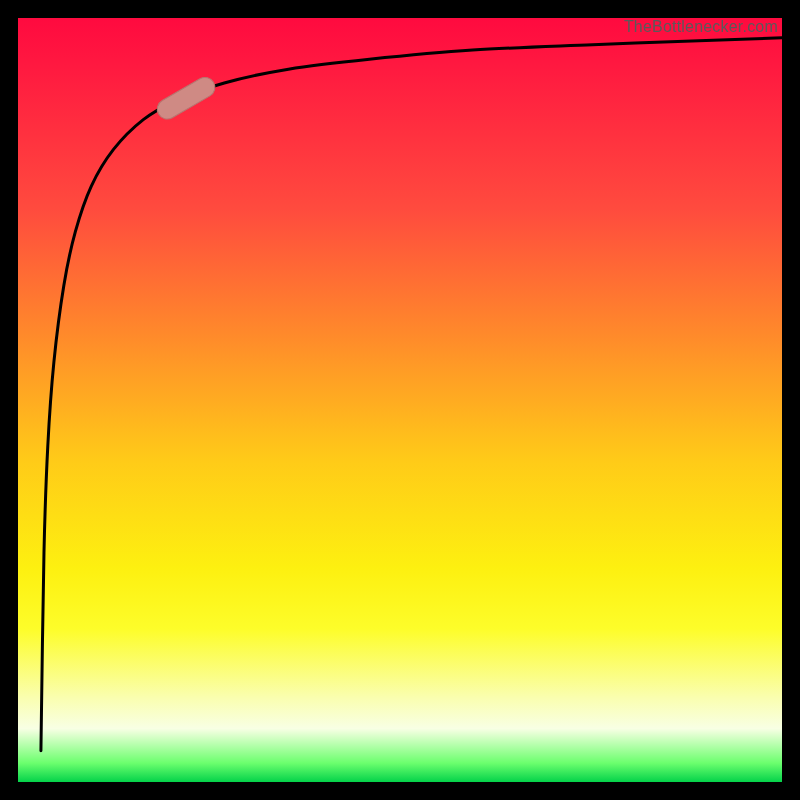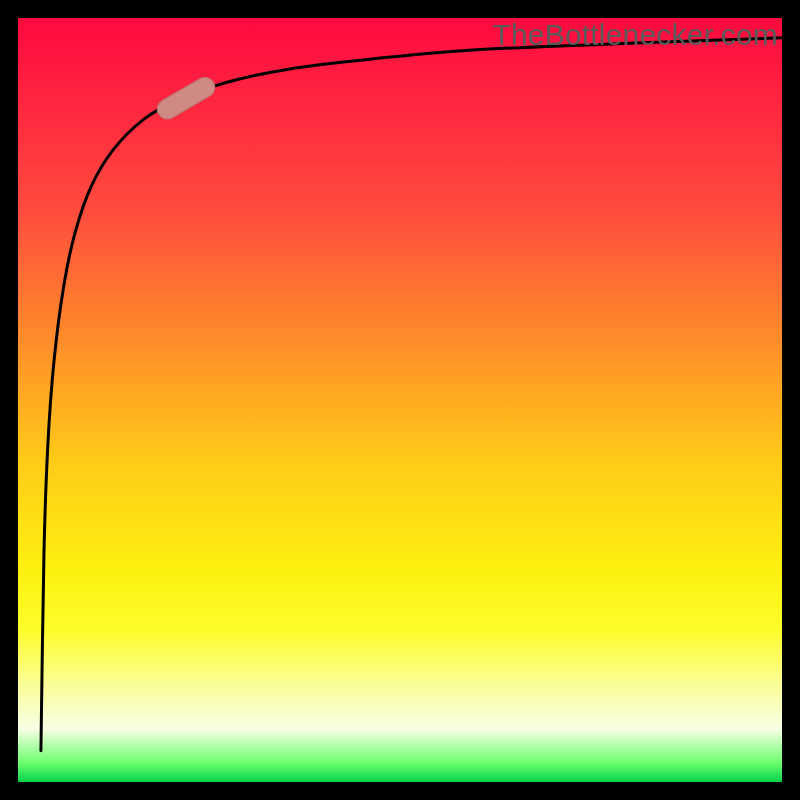--- a/index.html
+++ b/index.html
@@ -43,21 +43,21 @@
   }
   .border-left   { left: 0;   top: 0;   width: 18px; height: 800px; }
   .border-right  { left: 782px; top: 0; width: 18px; height: 800px; }
   .border-top    { left: 0;   top: 0;   width: 800px; height: 18px; }
   .border-bottom { left: 0;   top: 782px; width: 800px; height: 18px; }
   .watermark {
     position: absolute;
     top: 18px;
     right: 22px;
     color: #5a5a5a;
-    font-size: 30px;
+    font-size: 16px;
     font-weight: 500;
     letter-spacing: 0.2px;
     user-select: none;
   }
   svg.curve {
     position: absolute;
     left: 18px;
     top: 18px;
     width: 764px;
     height: 764px;

